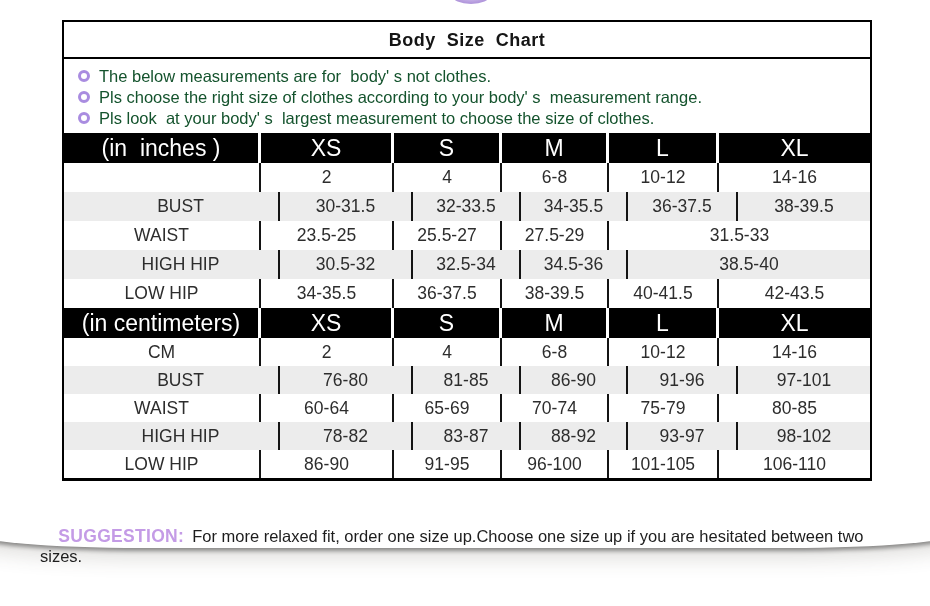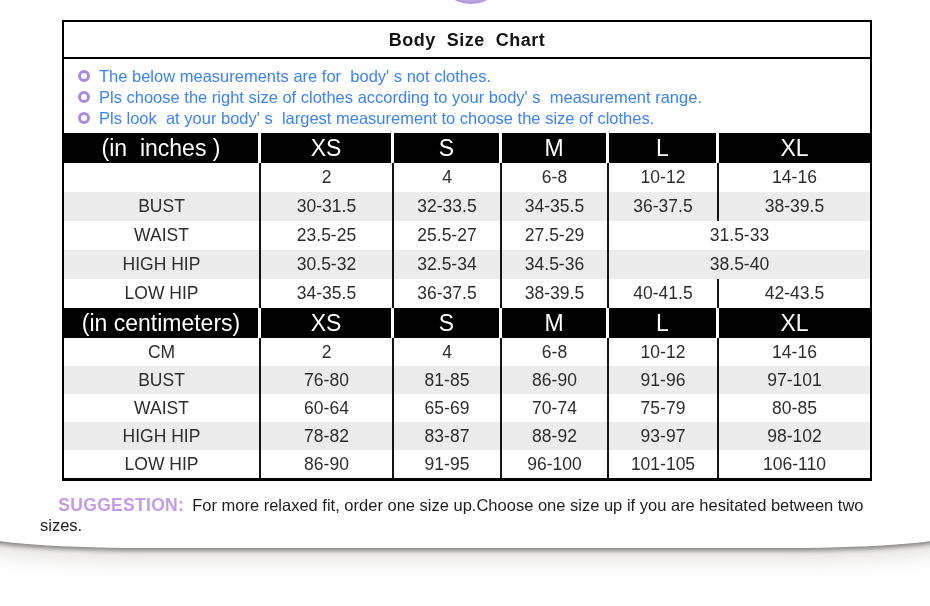--- a/index.html
+++ b/index.html
@@ -69,21 +69,21 @@
   .bullet {
     flex: 0 0 auto;
     width: 12px; height: 12px;
     border-radius: 50%;
     border: 3.5px solid var(--accent);
     background: #fff;
     margin: 0 9px 0 6px;
   }
   .note-text {
     font-size: 16.5px;
-    color: #3b82f6;
+    color: #14532d;
     white-space: pre-wrap;
   }
 
   
   .tables-wrap {
     position: absolute;
     left: 62px; top: 133px;
     width: 810px;
     border-left: 2px solid #000;
     border-right: 2px solid #000;
@@ -94,21 +94,21 @@
   .t-head .t-cell {
     background: #000;
     color: #fff;
     font-size: 23px;
     line-height: 30px;
     border-right: 3px solid #fff;
   }
   .t-head .t-cell:last-child { border-right: none; }
   .t-body { height: 29px; background: #fff; }
   .cm .t-body { height: 28px; }
-  .t-body.striped { background: var(--stripe); }
+  .t-body.striped { background: var(--stripe); padding-left: 19px; }
   .t-body .t-cell {
     color: var(--cell-ink);
     font-size: 17.5px;
     line-height: 28px;
     border-right: 2px solid #141414;
   }
   .t-body .t-cell:last-child { border-right: none; }
   .t-cell {
     text-align: center;
     overflow: hidden;
@@ -117,21 +117,21 @@
   .c0 { width: 197px; }
   .c1 { width: 133px; }
   .c2 { width: 108px; }
   .c3 { width: 107px; }
   .c4 { width: 110px; }
   .c5 { flex: 1 1 auto; }
 
   
   .suggestion {
     position: absolute;
-    left: 40px; top: 476px;
+    left: 40px; top: 507px;
     width: 870px;
     font-size: 16.5px;
     white-space: pre-wrap;
   }
   .suggestion-label {
     color: var(--suggestion);
     font-weight: 700;
     font-size: 17.5px;
     letter-spacing: 0.3px;
     margin-right: 8px;

